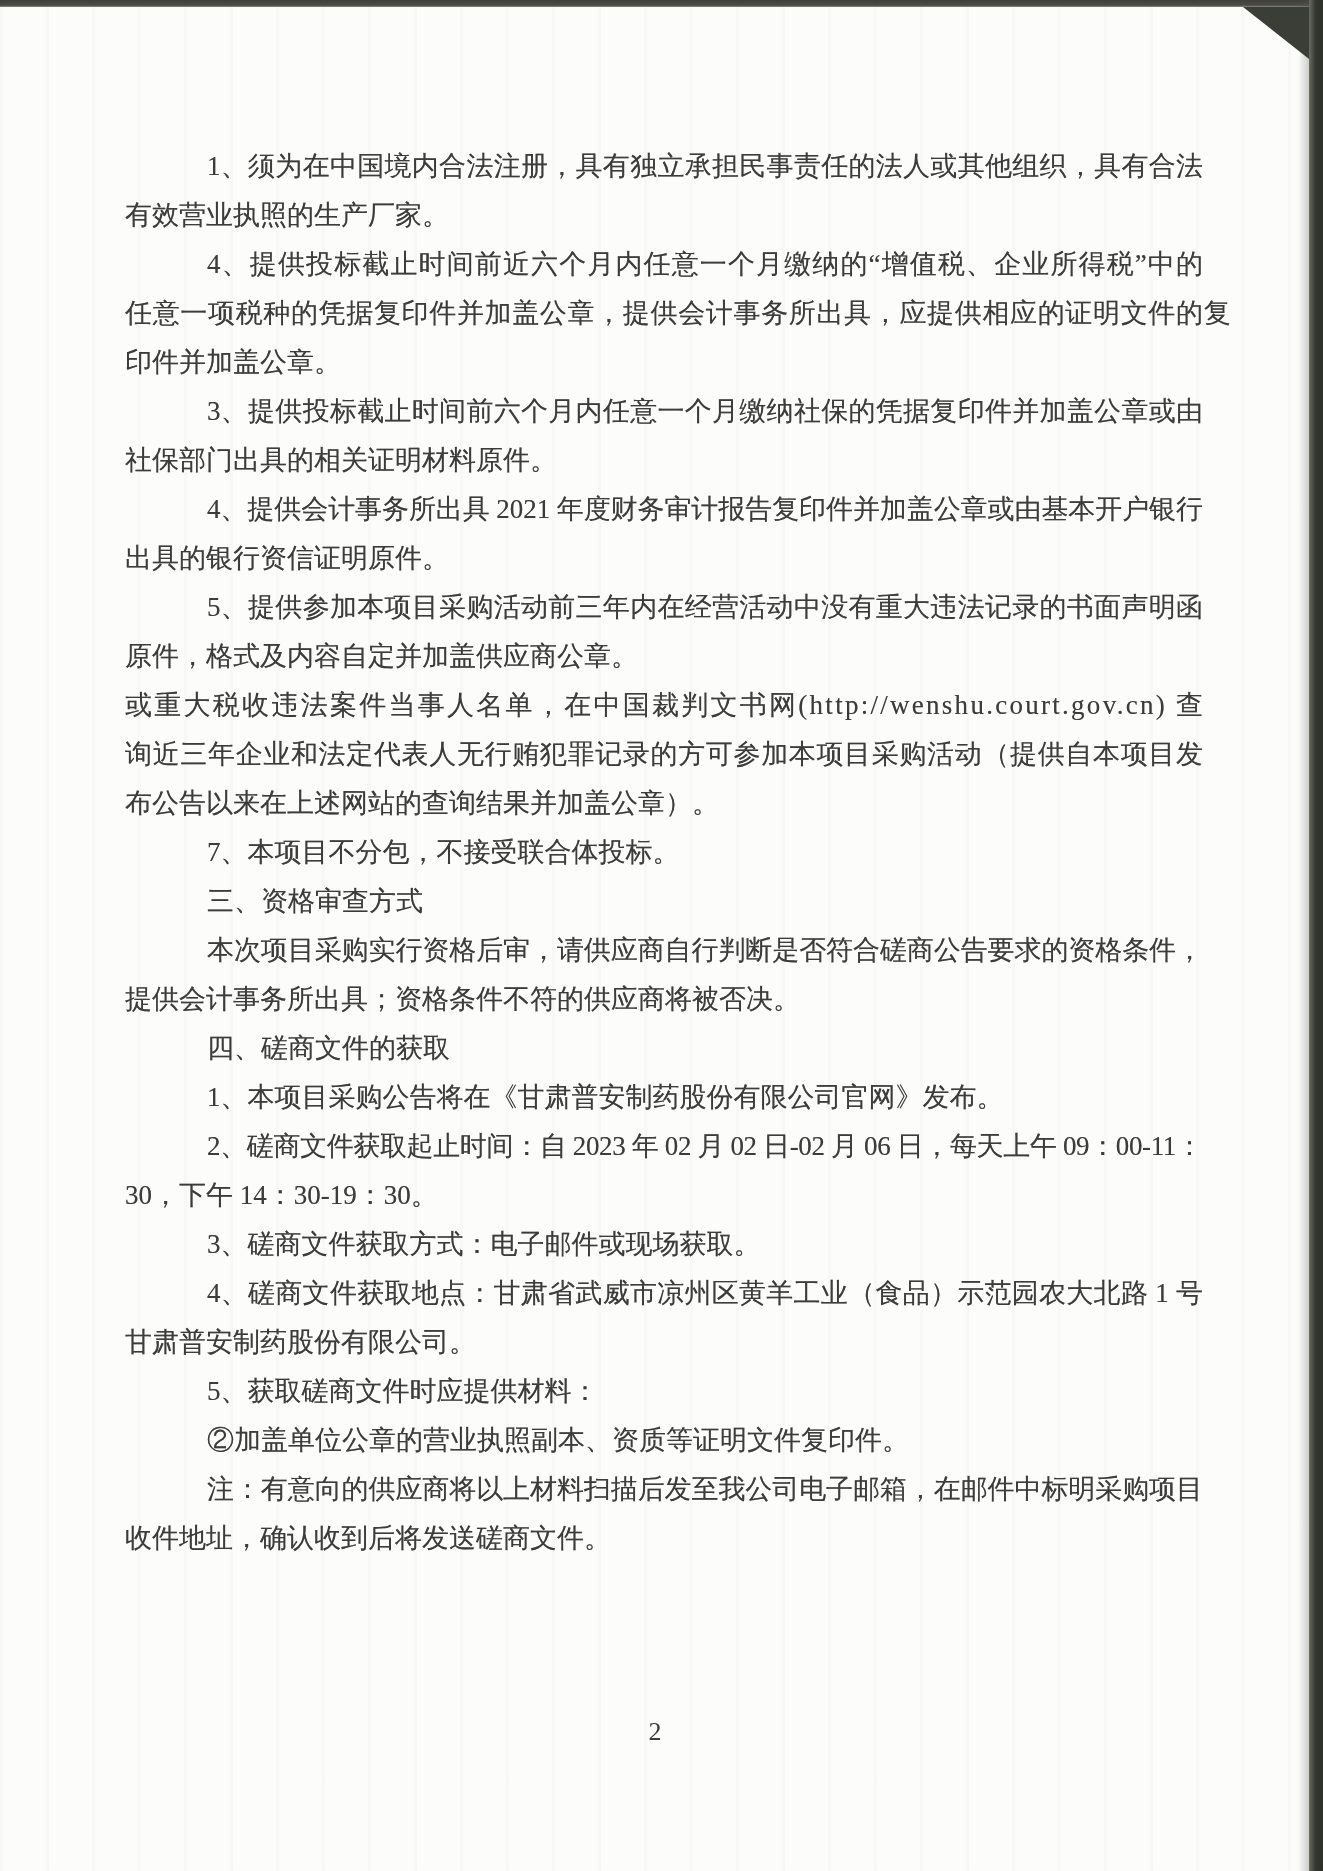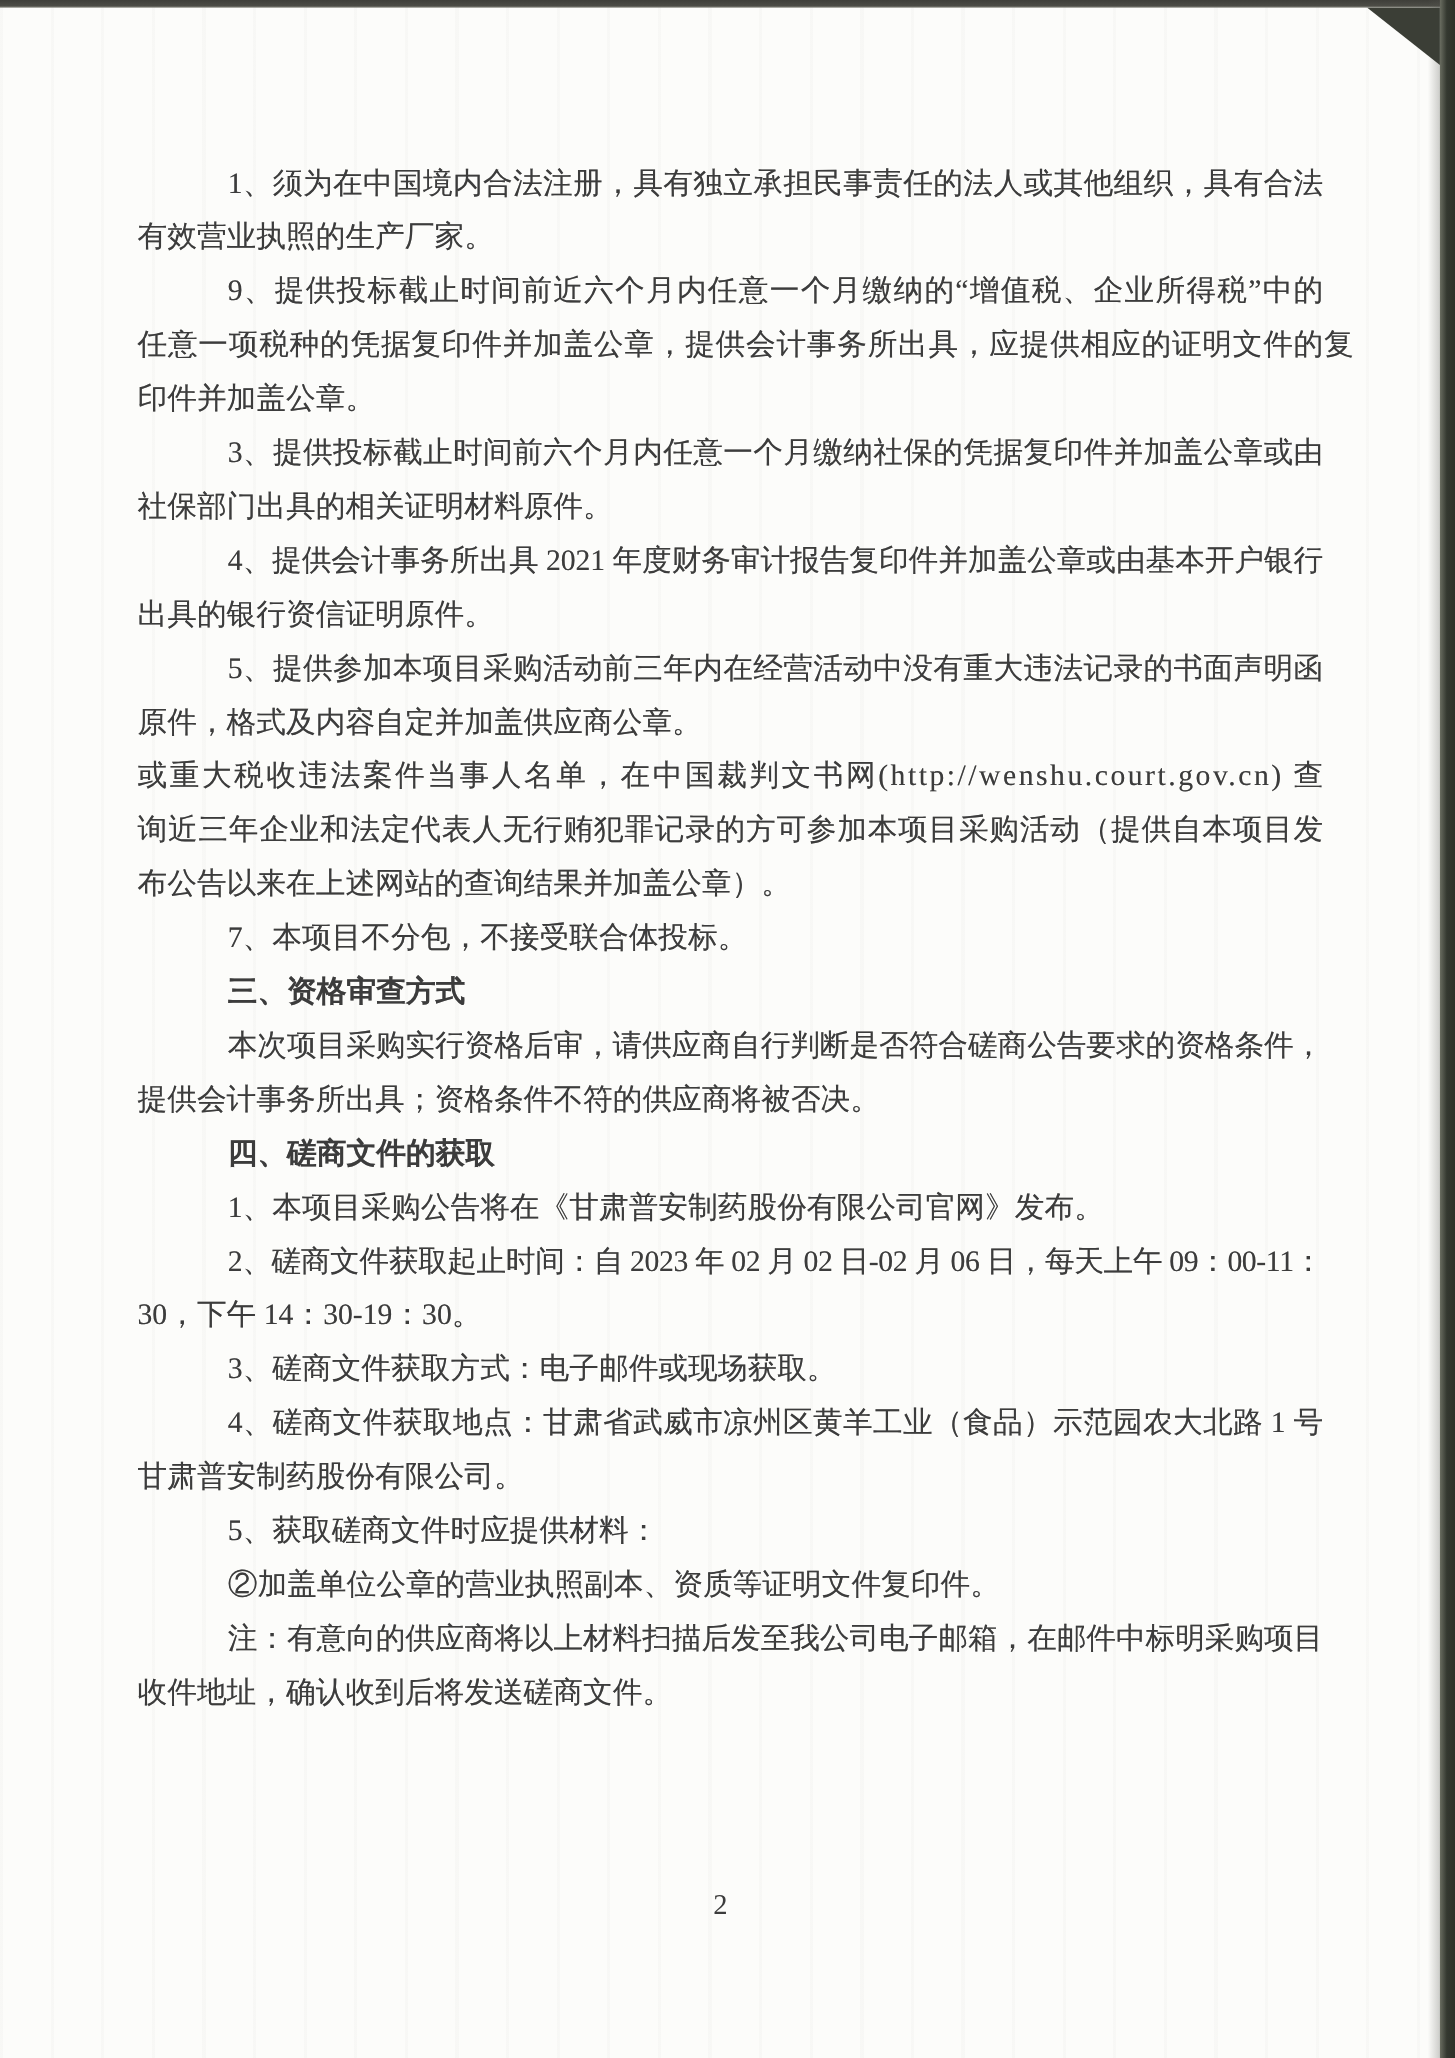--- a/index.html
+++ b/index.html
@@ -53,21 +53,21 @@
     top: 142px;
     width: 1078px;
   }
   .line {
     height: 49px;
     line-height: 49px;
     font-size: 27px;
     white-space: nowrap;
     text-shadow: 0 0 0.5px rgba(40,40,40,0.45);
   }
-  .line.bold span { font-weight: 700; text-align: center; }
+  .line.bold span { font-weight: 400; text-align: center; }
   .line.ind span { margin-left: 82px; }
   .page-number {
     position: absolute;
     top: 1712px;
     left: 0;
     width: 1310px;
     height: 40px;
     line-height: 40px;
     text-align: center;
     font-size: 26px;
@@ -79,21 +79,21 @@
 
 <div class="scan-page">
   <div class="edge-top"></div>
   <div class="edge-right-seam"></div>
   <div class="edge-right"></div>
   <div class="corner-fold"></div>
 
   <div class="doc-body">
       <div class="line ind"><span style="letter-spacing: 0.291667px;">1、须为在中国境内合法注册，具有独立承担民事责任的法人或其他组织，具有合法</span></div>
       <div class="line"><span>有效营业执照的生产厂家。</span></div>
-      <div class="line ind"><span style="letter-spacing: 1.12587px;">9、提供投标截止时间前近六个月内任意一个月缴纳的“增值税、企业所得税”中的</span></div>
+      <div class="line ind"><span style="letter-spacing: 1.12587px;">4、提供投标截止时间前近六个月内任意一个月缴纳的“增值税、企业所得税”中的</span></div>
       <div class="line"><span style="letter-spacing: 0.657895px;">任意一项税种的凭据复印件并加盖公章，提供会计事务所出具，应提供相应的证明文件的复</span></div>
       <div class="line"><span>印件并加盖公章。</span></div>
       <div class="line ind"><span style="letter-spacing: 0.291667px;">3、提供投标截止时间前六个月内任意一个月缴纳社保的凭据复印件并加盖公章或由</span></div>
       <div class="line"><span>社保部门出具的相关证明材料原件。</span></div>
       <div class="line ind"><span style="letter-spacing: -0.075px;">4、提供会计事务所出具 2021 年度财务审计报告复印件并加盖公章或由基本开户银行</span></div>
       <div class="line"><span>出具的银行资信证明原件。</span></div>
       <div class="line ind"><span style="letter-spacing: 0.291667px;">5、提供参加本项目采购活动前三年内在经营活动中没有重大违法记录的书面声明函</span></div>
       <div class="line"><span>原件，格式及内容自定并加盖供应商公章。</span></div>
       <div class="line"><span style="letter-spacing: 2.27524px;">或重大税收违法案件当事人名单，在中国裁判文书网(http://wenshu.court.gov.cn) 查</span></div>
       <div class="line"><span style="letter-spacing: 0.657895px;">询近三年企业和法定代表人无行贿犯罪记录的方可参加本项目采购活动（提供自本项目发</span></div>

